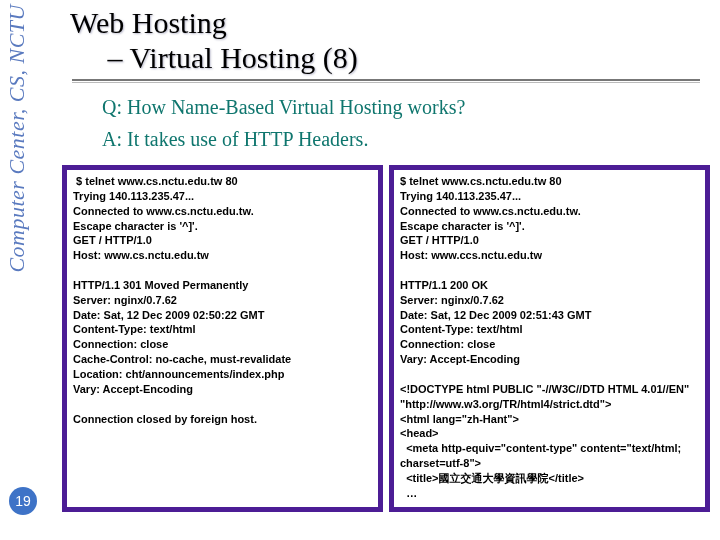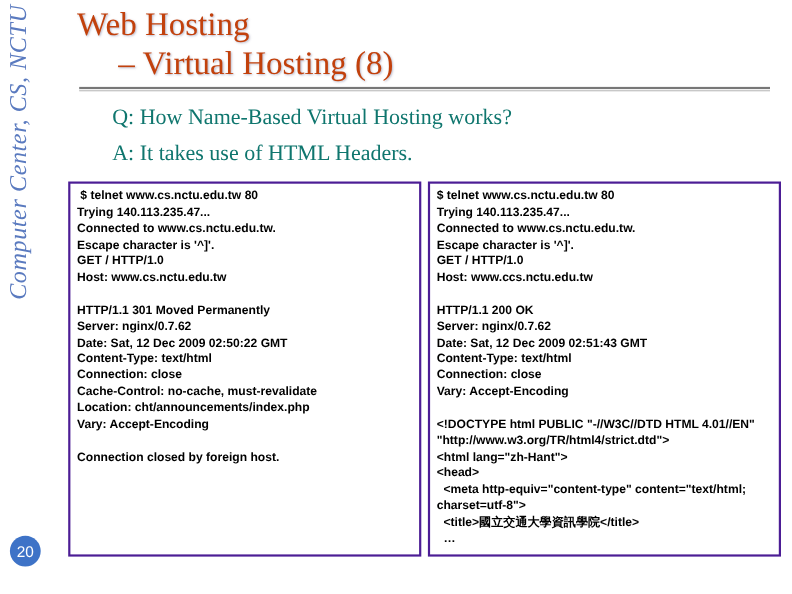--- a/index.html
+++ b/index.html
@@ -41,21 +41,21 @@
   }
   .content {
     position: absolute;
     left: 62px;
     top: 6px;
     right: 10px;
     bottom: 6px;
   }
   .title {
     font-size: 30px;
-    color: #c2410c;
+    color: #000000;
     margin: 0 0 0 8px;
     line-height: 1.15;
     text-shadow: 1px 1px 2px rgba(100,100,140,0.45);
   }
   .title-rule {
     height: 2px;
     background: #777;
     margin: 4px 10px 10px 10px;
     box-shadow: 0 1px 0 #fff, 0 2px 0 #bbb;
   }
@@ -65,48 +65,48 @@
     line-height: 1.6;
     color: #0f766e;
   }
   .panels {
     display: flex;
     gap: 6px;
     margin-top: 10px;
   }
   .panel {
     flex: 1 1 0;
-    border: 2px solid #4c1d95;
+    border: 5px solid #4c1d95;
     padding: 4px 0 6px 6px;
     font-family: Verdana, Arial, sans-serif;
     font-size: 11px;
     font-weight: bold;
     line-height: 1.35;
     white-space: pre-wrap;
     word-break: break-word;
     overflow: hidden;
   }
 </style>
 </head>
 <body>
 
 <div class="sidebar-text">Computer Center, CS, NCTU</div>
 
-<div class="page-num">20</div>
+<div class="page-num">19</div>
 
 <div class="content">
   <div class="title">
     <span>Web Hosting</span><br>
     &nbsp;&nbsp;&nbsp;&nbsp;&nbsp;<span>– Virtual Hosting (8)</span>
   </div>
   <div class="title-rule"></div>
 
   <div class="qa">
     <div>Q: How Name-Based Virtual Hosting works?</div>
-    <div>A: It takes use of HTML Headers.</div>
+    <div>A: It takes use of HTTP Headers.</div>
   </div>
 
   <div class="panels">
     <div class="panel"> $ telnet www.cs.nctu.edu.tw 80
 Trying 140.113.235.47...
 Connected to www.cs.nctu.edu.tw.
 Escape character is '^]'.
 GET / HTTP/1.0
 Host: www.cs.nctu.edu.tw
 

